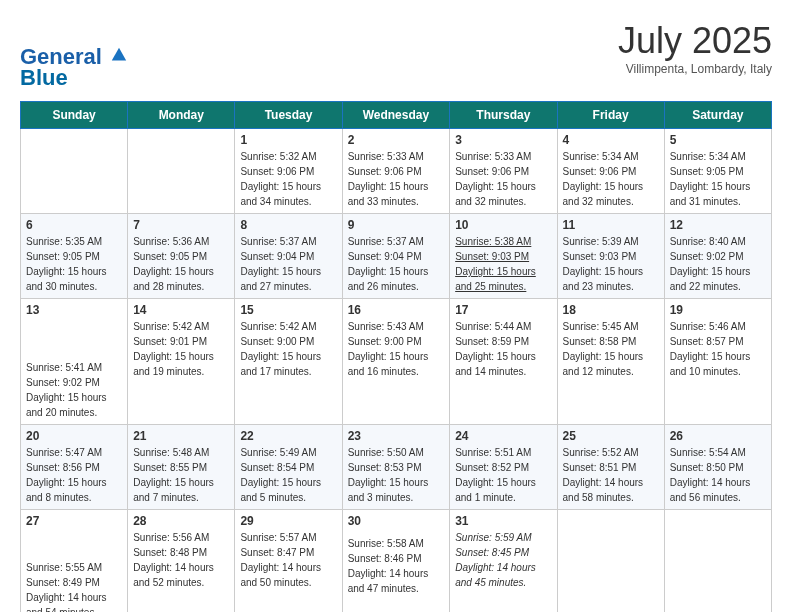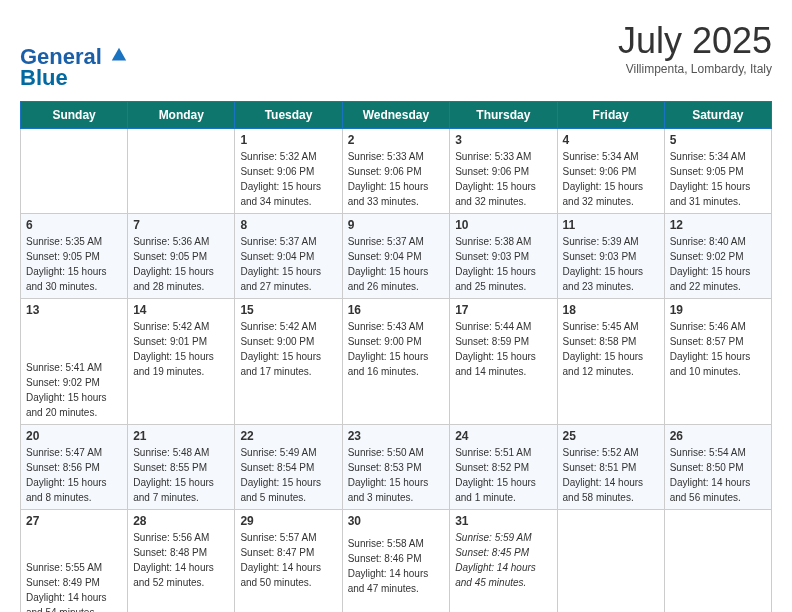--- a/index.html
+++ b/index.html
@@ -190,21 +190,21 @@
         </td>
         <td>
           <span class="day-number">9</span>
           <div class="day-info" style="white-space: pre-line;">Sunrise: 5:37 AM
 Sunset: 9:04 PM
 Daylight: 15 hours
 and 26 minutes.</div>
         </td>
         <td>
           <span class="day-number">10</span>
-          <div class="day-info" style="white-space: pre-line;">Sunrise: 5:38 AM
+          <div class="day-info" style="white-space: pre-line; text-decoration: underline;">Sunrise: 5:38 AM
 Sunset: 9:03 PM
 Daylight: 15 hours
 and 25 minutes.</div>
         </td>
         <td>
           <span class="day-number">11</span>
           <div class="day-info" style="white-space: pre-line;">Sunrise: 5:39 AM
 Sunset: 9:03 PM
 Daylight: 15 hours
 and 23 minutes.</div>

